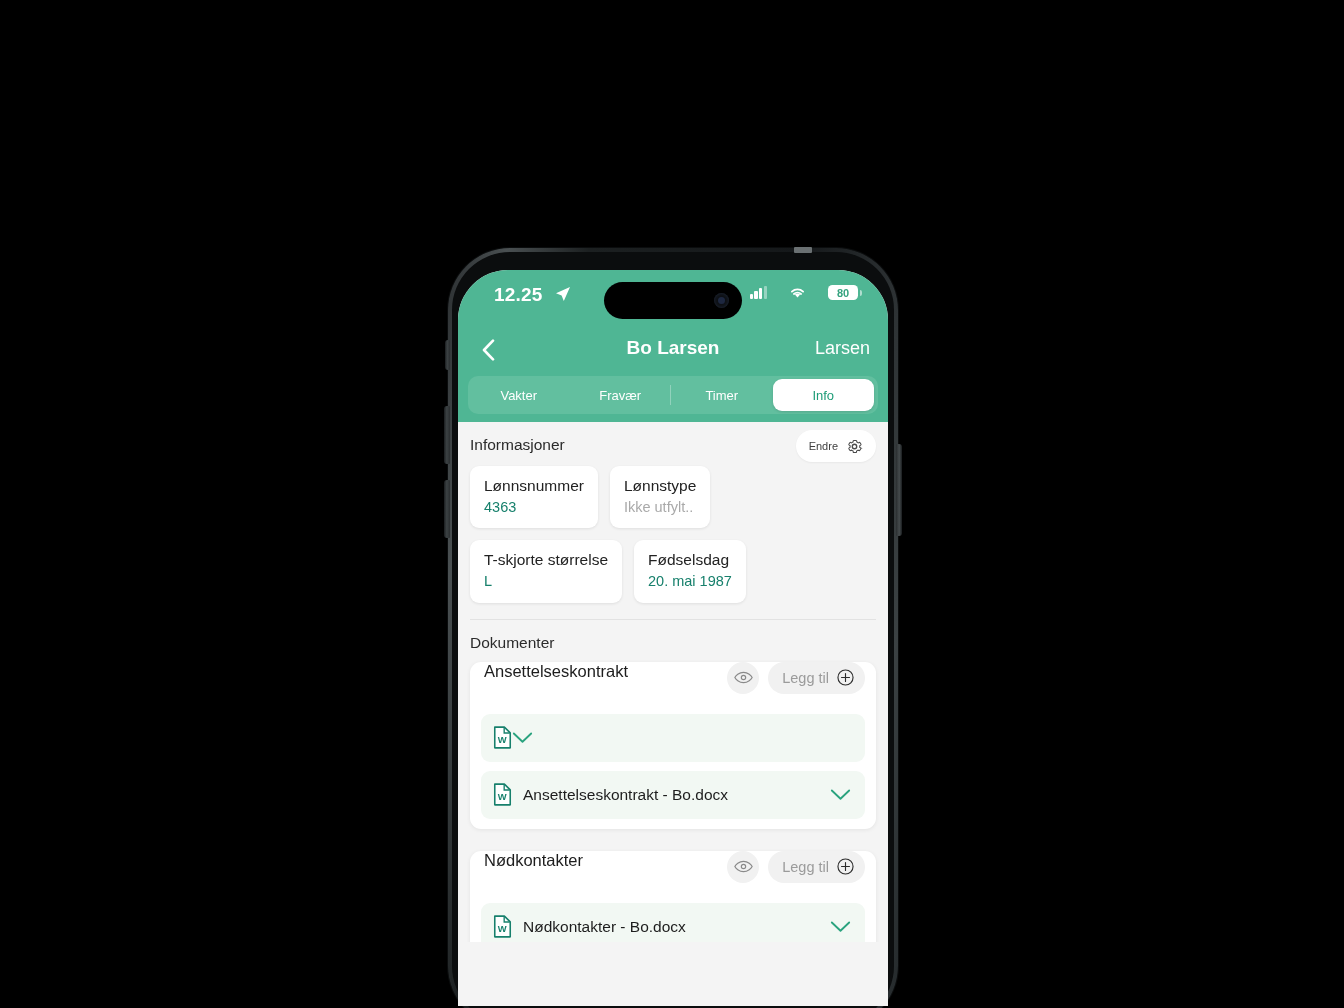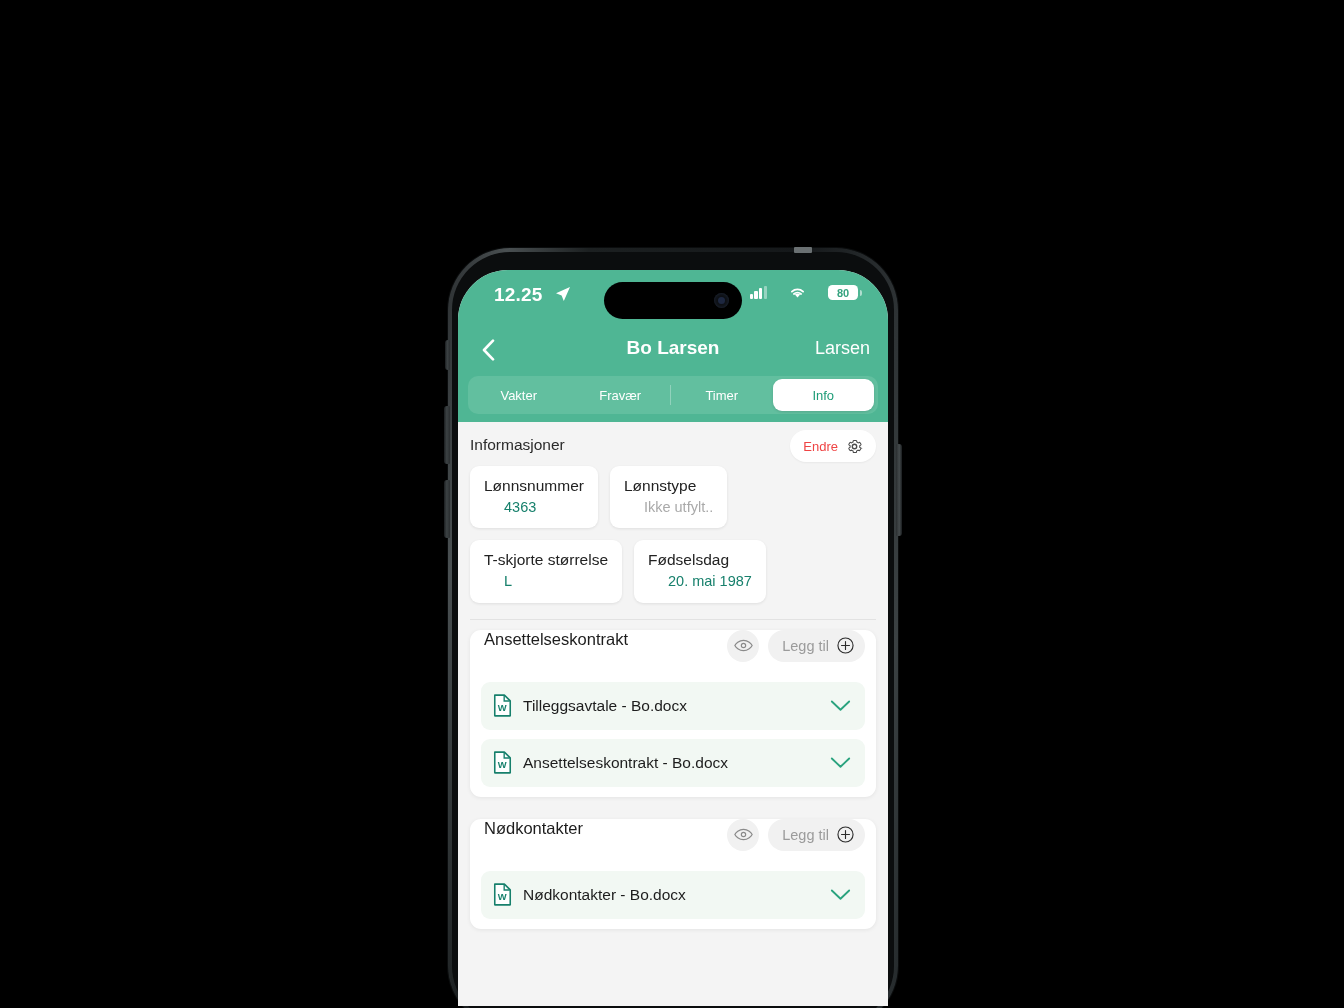--- a/index.html
+++ b/index.html
@@ -258,21 +258,21 @@
     height: 32px;
     background: #ffffff;
     border-radius: 16px;
     display: flex;
     align-items: center;
     gap: 8px;
     padding: 0 13px;
     box-shadow: 0 1px 2px rgba(0,0,0,0.05);
     cursor: pointer;
   }
-  #endre-label { font-size: 13px; color: #ef4444; text-align: right; }
+  #endre-label { font-size: 11px; color: #404040; text-align: right; }
 
   .cards-row {
     display: flex;
     gap: 12px;
     padding: 12px 12px 0 12px;
     align-items: flex-start;
   }
   .info-card {
     background: #ffffff;
     border-radius: 9px;
@@ -286,21 +286,20 @@
     color: #222222;
     white-space: nowrap;
     line-height: 1.35;
   }
   .info-card .val {
     font-size: 14.5px;
     color: #17806c;
     white-space: nowrap;
     line-height: 1.35;
     margin-top: 1px;
-    margin-left: 20px;
   }
   .info-card .val.empty { color: #a9a9a9; }
 
   #divider {
     height: 1px;
     background: #e2e2e2;
     margin: 16px 12px 0 12px;
   }
 
   
@@ -463,20 +462,21 @@
             <div class="info-card">
               <div class="lbl">Fødselsdag</div>
               <div class="val">20. mai 1987</div>
             </div>
           </div>
         </div>
 
         <div id="divider"></div>
 
         <div>
+          <div class="section-title">Dokumenter</div>
 
           <div class="doc-card">
             <div class="doc-head">
               <div class="doc-head-title">Ansettelseskontrakt</div>
               <div class="eye-btn">
                 <svg width="19" height="13" viewBox="0 0 22 14">
                   <path d="M11 1C5.8 1 1.9 5 1 7c.9 2 4.8 6 10 6s9.1-4 10-6c-.9-2-4.8-6-10-6z" fill="none" stroke="#8a8a8a" stroke-width="1.35"></path>
                   <circle cx="11" cy="7" r="2.5" fill="none" stroke="#8a8a8a" stroke-width="1.35"></circle>
                 </svg>
               </div>
@@ -488,21 +488,20 @@
                 </svg>
               </div>
             </div>
 
             <div class="doc-row">
               <svg class="word-ico" viewBox="0 0 18 22">
                 <path d="M1.6 1.1h9.2l5.6 5.5v14.3H1.6z" fill="#ffffff" stroke="#17806c" stroke-width="1.5" stroke-linejoin="round"></path>
                 <path d="M10.6 1.3v5.4h5.4" fill="none" stroke="#17806c" stroke-width="1.3"></path>
                 <text x="8.6" y="16.3" font-family="Liberation Sans, sans-serif" font-size="9" font-weight="bold" fill="#17806c" text-anchor="middle">W</text>
               </svg>
-              <span class="fname">Tilleggsavtale - Bo.docx</span>
               <svg width="21" height="12" viewBox="0 0 22 13">
                 <path d="M1.6 1.6 L11 10.6 L20.4 1.6" stroke="#2aa37e" stroke-width="2" fill="none" stroke-linecap="round" stroke-linejoin="round"></path>
               </svg>
             </div>
 
             <div class="doc-row">
               <svg class="word-ico" viewBox="0 0 18 22">
                 <path d="M1.6 1.1h9.2l5.6 5.5v14.3H1.6z" fill="#ffffff" stroke="#17806c" stroke-width="1.5" stroke-linejoin="round"></path>
                 <path d="M10.6 1.3v5.4h5.4" fill="none" stroke="#17806c" stroke-width="1.3"></path>
                 <text x="8.6" y="16.3" font-family="Liberation Sans, sans-serif" font-size="9" font-weight="bold" fill="#17806c" text-anchor="middle">W</text>

